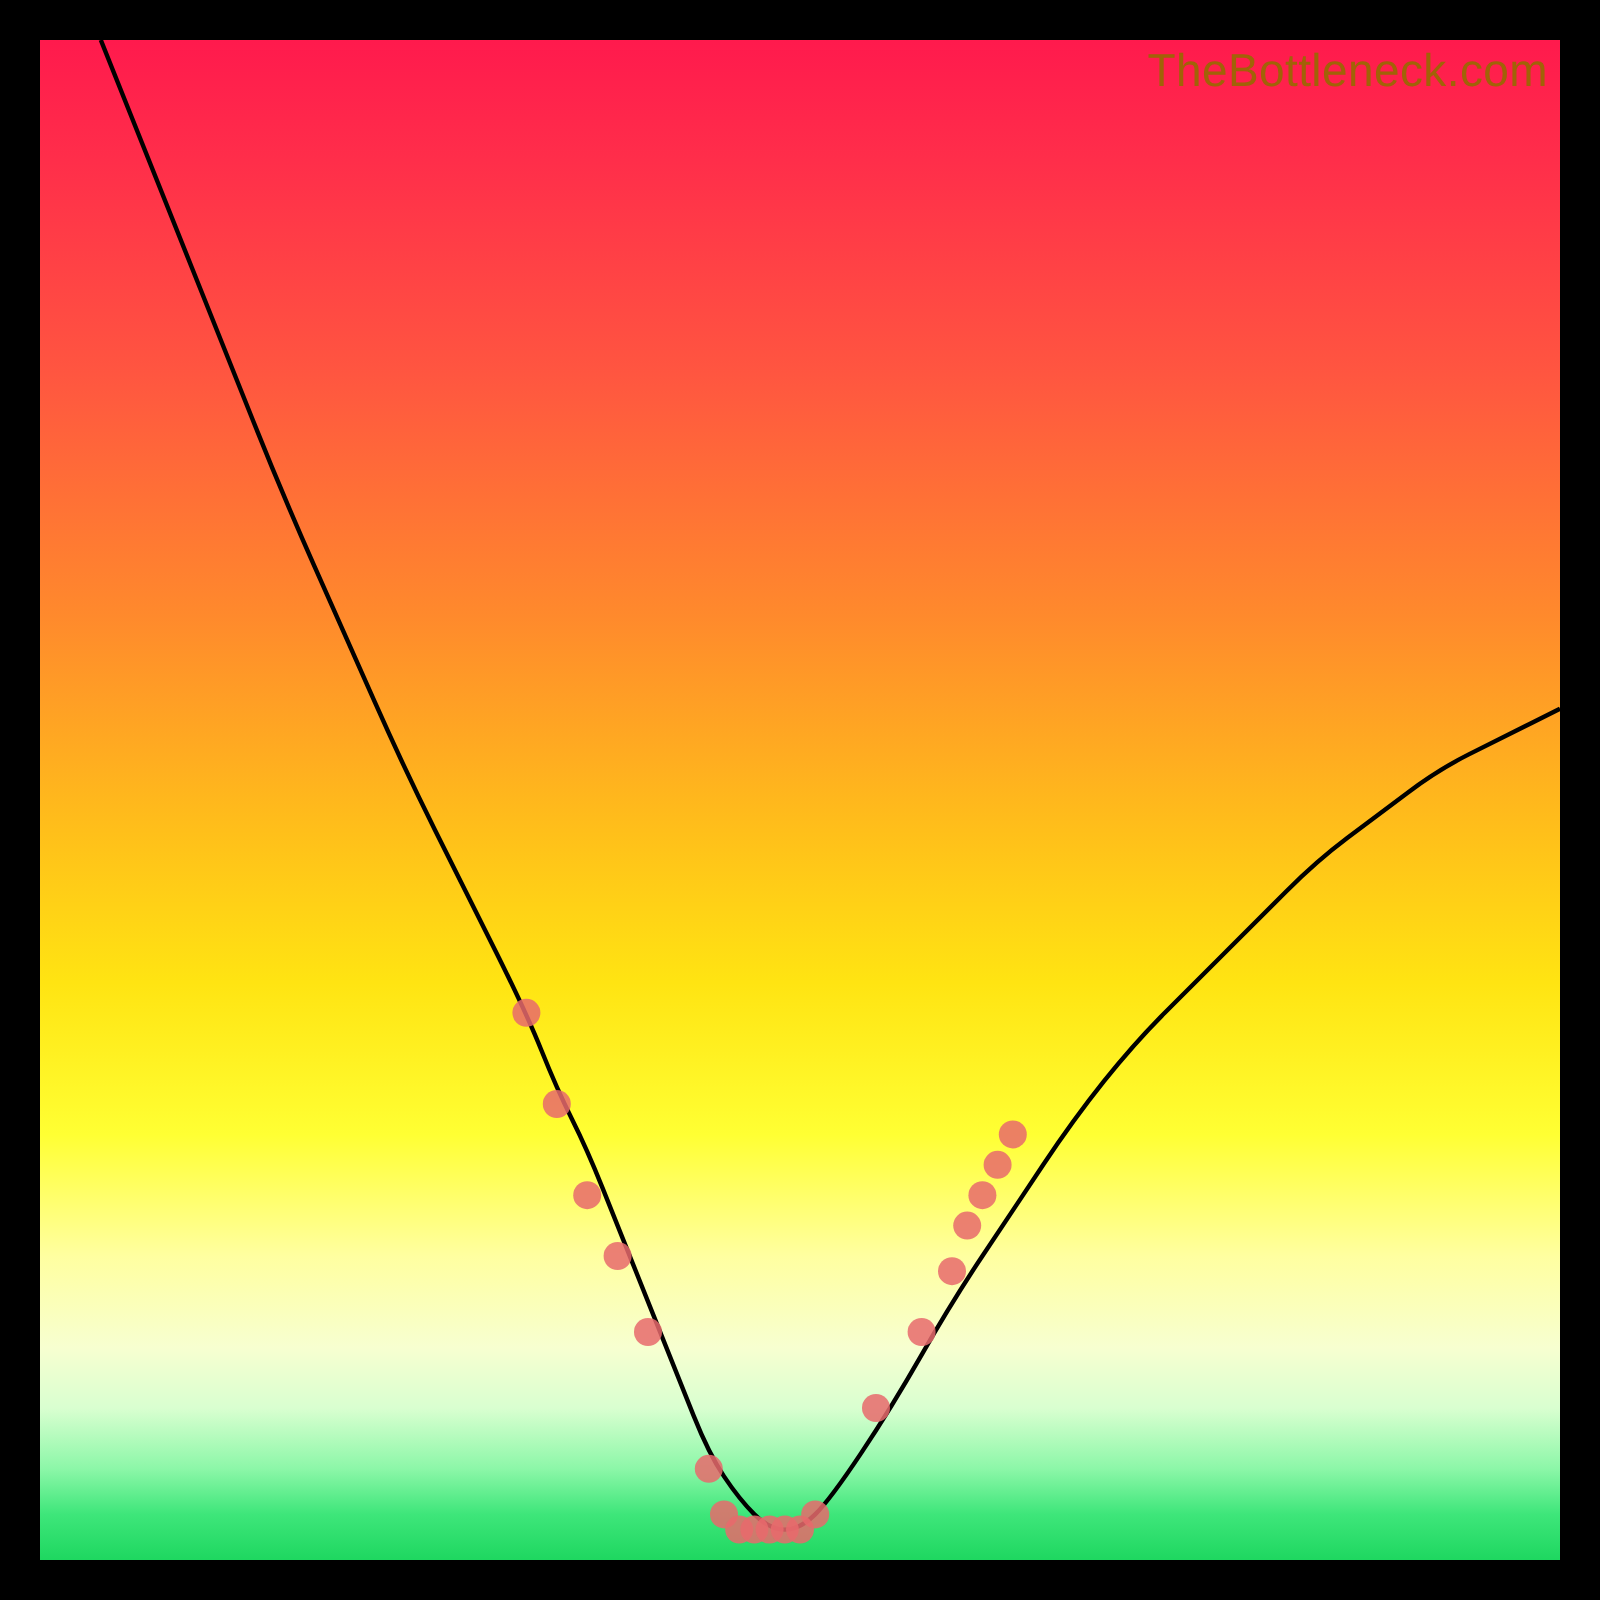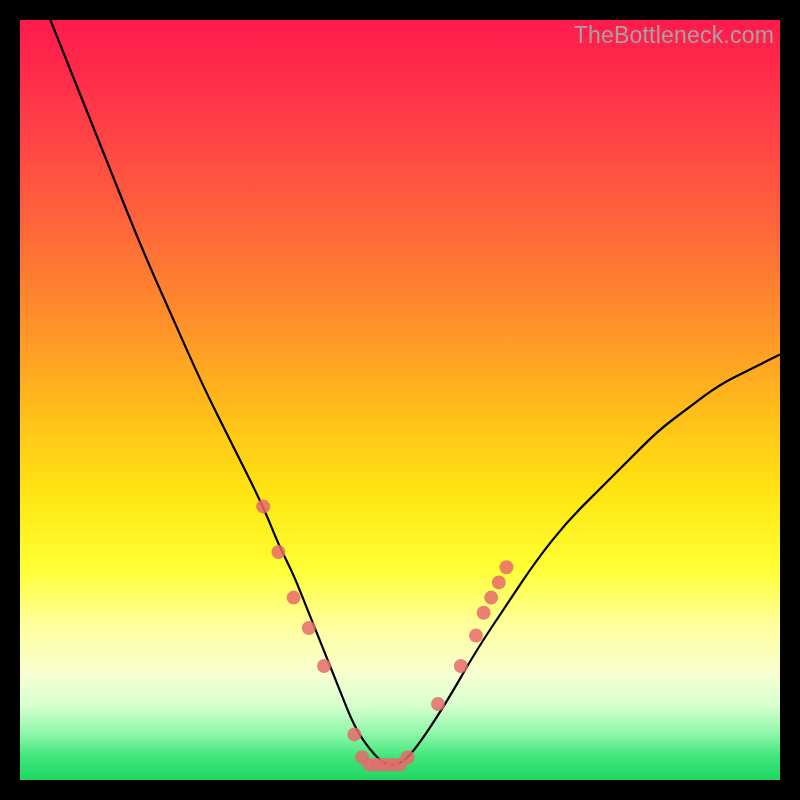--- a/index.html
+++ b/index.html
@@ -44,21 +44,21 @@
       #d9ffd0 90%,
       #8cf7a8 94%,
       #3ee67a 97%,
       #1ed760 100%
     );
   }
   .watermark {
     position: absolute;
     top: 2px;
     right: 6px;
-    color: #a3a3a3;
+    color: #a16207;
     font-size: 23px;
     font-weight: 500;
     letter-spacing: 0.2px;
     user-select: none;
   }
   svg.curve {
     position: absolute;
     left: 0; top: 0;
     width: 760px;
     height: 760px;

